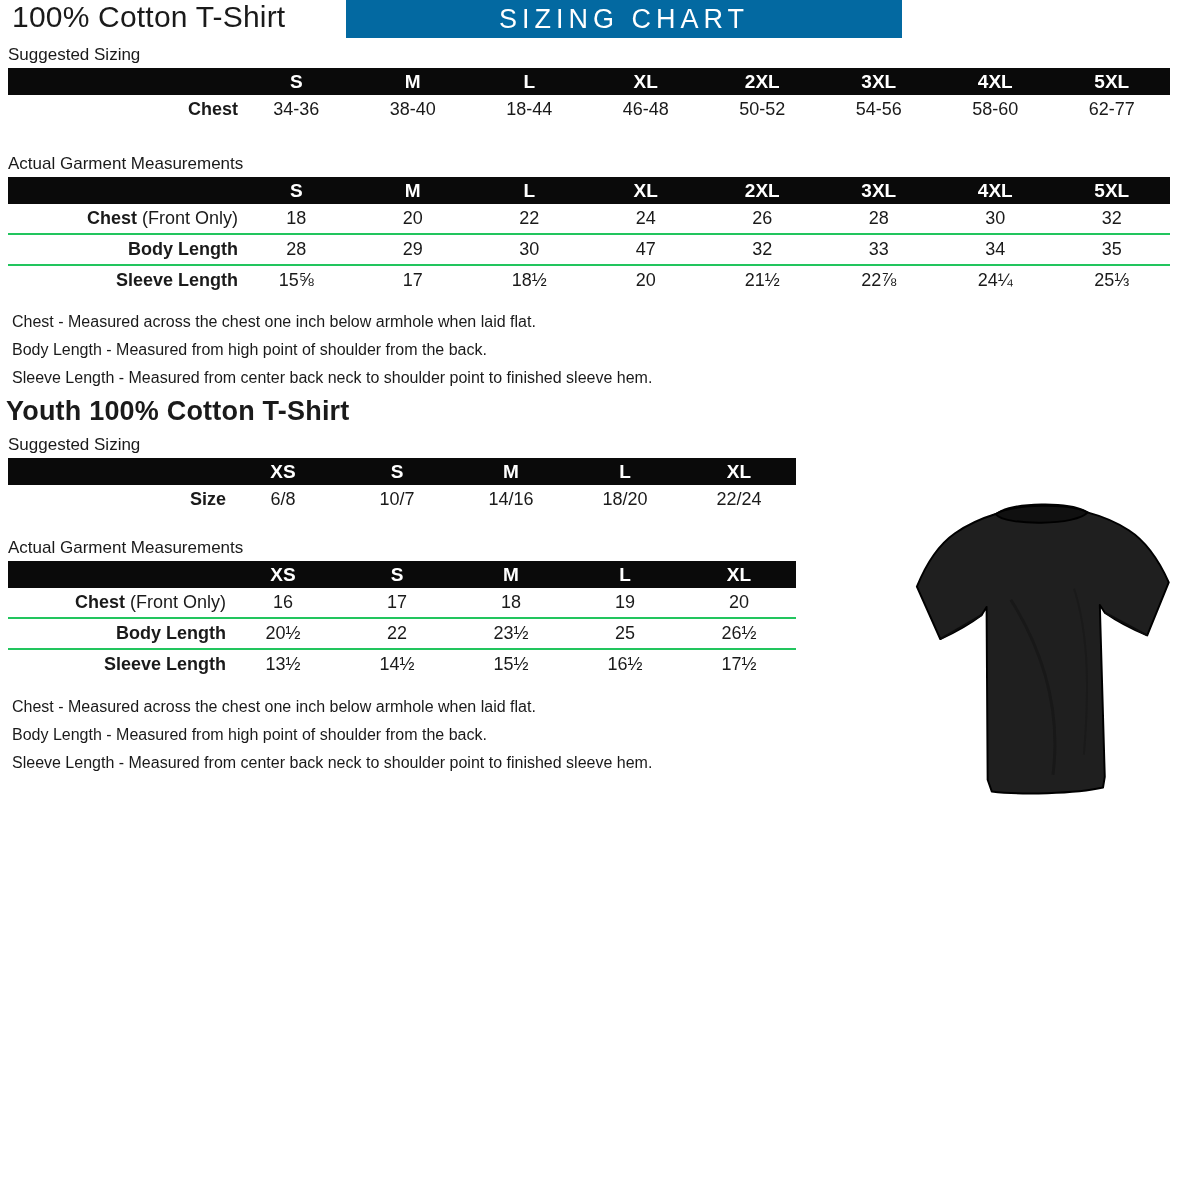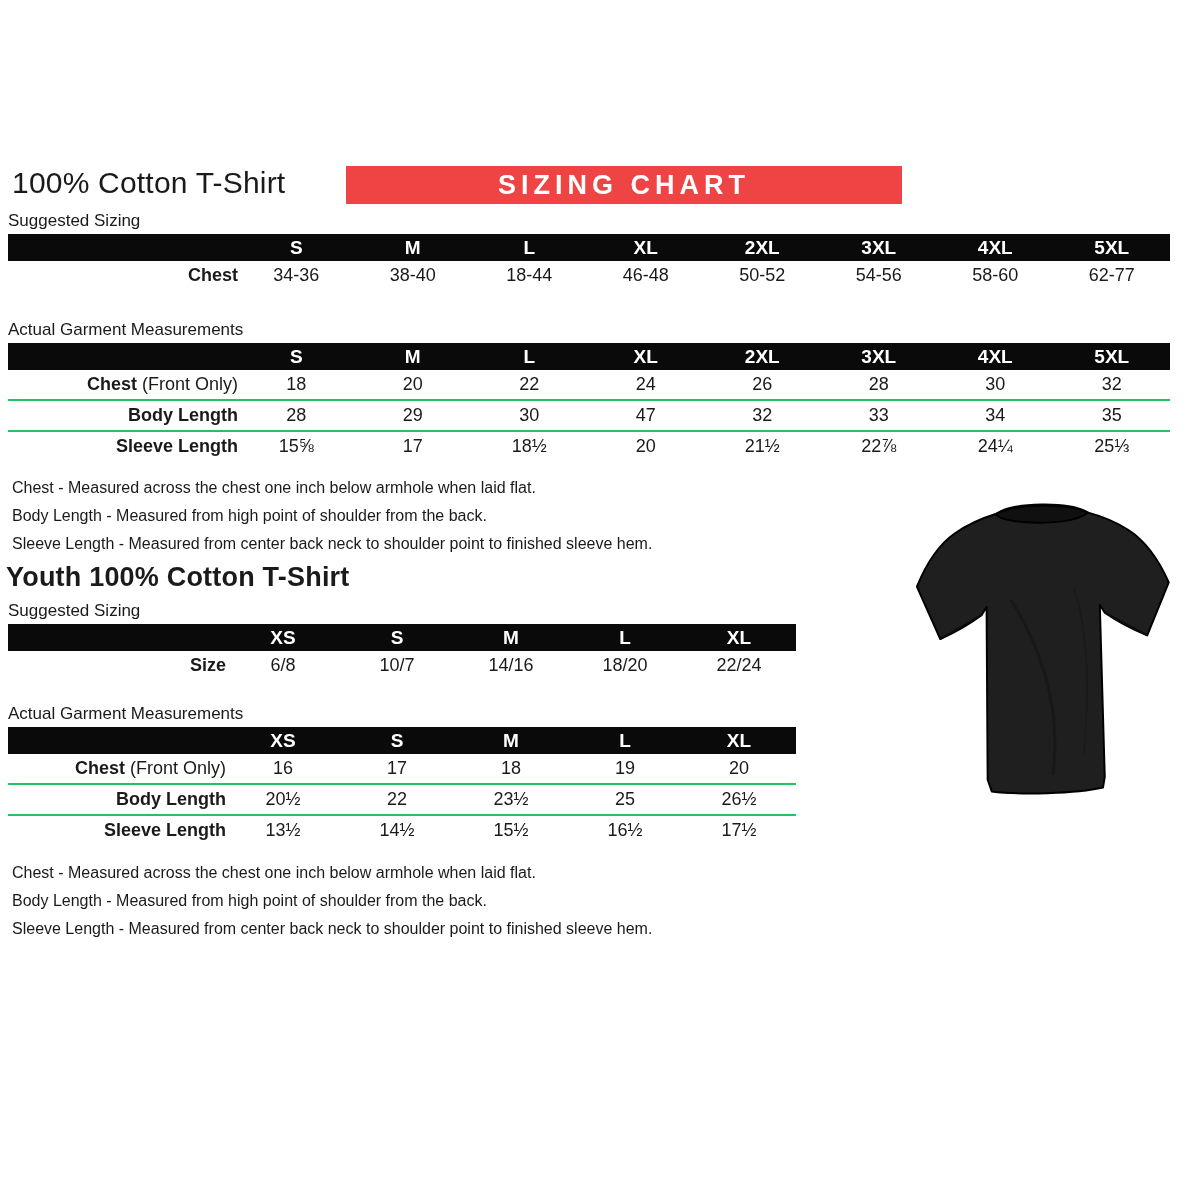--- a/index.html
+++ b/index.html
@@ -1,25 +1,25 @@
 <!DOCTYPE html>
 <html><head>
 <meta charset="utf-8">
 <style>
   html,body{margin:0;padding:0;}
   body{
     width:1200px;height:1200px;background:#ffffff;position:relative;
     font-family:"Liberation Sans", sans-serif;color:#1a1a1a;overflow:hidden;
   }
-  .content{padding-top:166px;}
+  .content{}
 
   .header-row{display:flex;align-items:flex-start;margin-left:12px;}
   .main-title{font-size:30px;font-weight:normal;width:334px;letter-spacing:0.2px;white-space:nowrap;}
-  .banner{background:#ef4444;width:556px;height:38px;display:flex;align-items:center;justify-content:center;
-    color:#ffffff;font-weight:bold;font-size:27px;letter-spacing:5px;white-space:nowrap;}
+  .banner{background:#0369a1;width:556px;height:38px;display:flex;align-items:center;justify-content:center;
+    color:#ffffff;font-weight:normal;font-size:27px;letter-spacing:5px;white-space:nowrap;}
 
   .section-heading{font-size:17px;margin:7px 0 3px 8px;}
   .heading-2{margin-top:30px;}
   .heading-3{margin-top:8px;}
   .heading-4{margin-top:24px;}
 
   .sizing-table{margin-left:8px;}
   .table-adult{width:1162px;}
   .table-youth{width:788px;}
   .trow{display:grid;align-items:center;}

